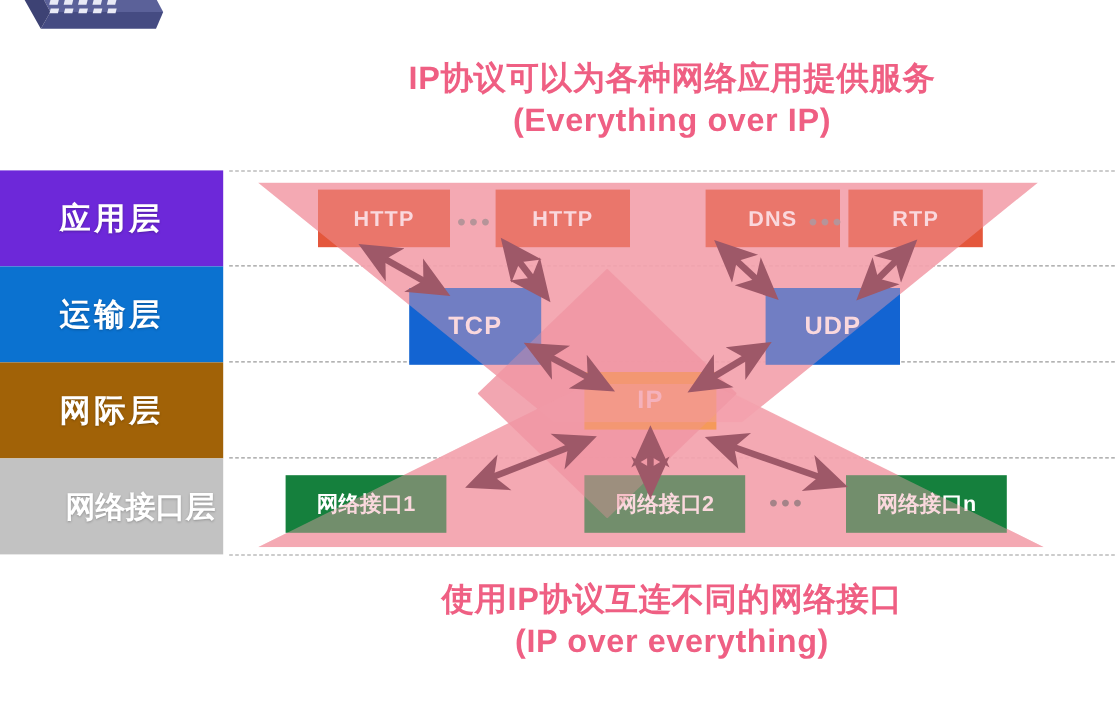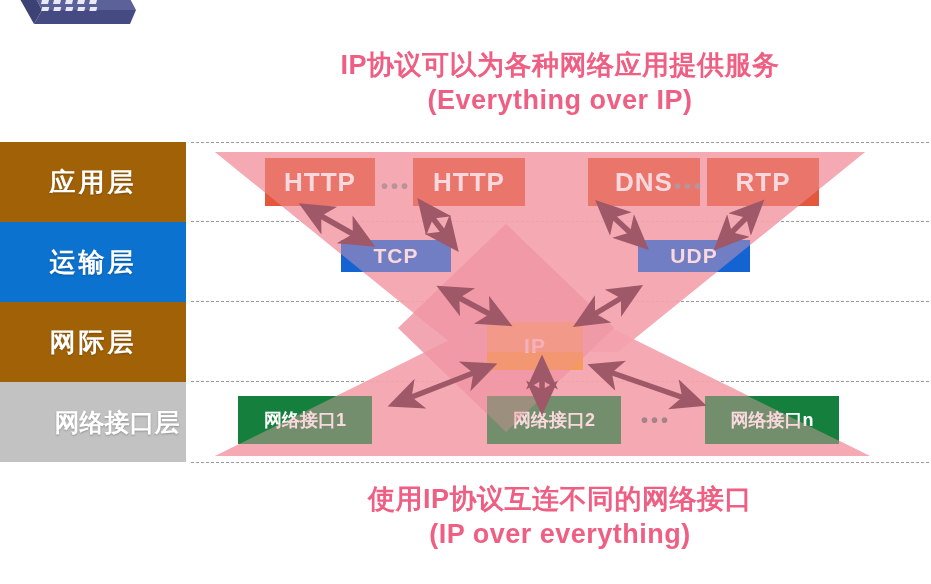--- a/index.html
+++ b/index.html
@@ -21,21 +21,21 @@
   .t-line1 { font-size: 27px; line-height: 34px; letter-spacing: .5px; }
   .t-line2 { font-size: 27px; line-height: 36px; letter-spacing: .5px; }
 
   
   .layer {
     position: absolute; left: 0; width: 186px; height: 80px;
     display: flex; align-items: center; justify-content: center;
     color: #ffffff; font-size: 26px; font-weight: bold; letter-spacing: 3px;
     text-shadow: 0 1px 2px rgba(0,0,0,.25);
   }
-  .layer-app  { top: 142px; background: #a16207; }
+  .layer-app  { top: 142px; background: #6d28d9; }
   .layer-tra  { top: 222px; background: #0b72d0; }
   .layer-net  { top: 302px; background: #a16207; }
   .layer-link { top: 382px; background: #c2c2c2; font-size: 25px; letter-spacing: 0px; padding-left: 48px; }
 
   
   .rule {
     position: absolute; left: 191px; width: 738px; height: 0;
     border-top: 1.6px dashed #9a9a9a;
   }
 
@@ -58,32 +58,32 @@
     background: #ef93a0;
     clip-path: polygon(50% 0%, 100% 50%, 50% 100%, 0% 50%);
     opacity: .72;
   }
 
   
   .box {
     position: absolute; display: flex; align-items: center; justify-content: center;
     color: #fff; font-weight: bold; letter-spacing: 1px;
   }
-  .box-app { top: 158px; height: 48px; background: #e4573c; font-size: 26px; }
+  .box-app { top: 158px; height: 48px; background: #e4573c; font-size: 18px; }
   .b-http { left: 265px; width: 110px; }
   .b-smtp { left: 413px; width: 112px; }
   .b-dns  { left: 588px; width: 112px; }
   .b-rtp  { left: 707px; width: 112px; }
 
-  .box-tra { top: 240px; height: 32px; background: #1364d2; font-size: 21px; }
+  .box-tra { top: 240px; height: 64px; background: #1364d2; font-size: 21px; }
   .b-tcp { left: 341px; width: 110px; }
   .b-udp { left: 628px; width: 112px; margin-left: 10px; }
 
   .box-ip {
-    left: 487px; top: 322px; width: 96px; height: 48px;
+    left: 487px; top: 310px; width: 110px; height: 48px;
     background: #f7941e; font-size: 21px;
   }
 
   .box-link {
     top: 396px; height: 48px; background: #15803d; font-size: 18px; letter-spacing: 0;
   }
   .b-nif1 { left: 238px; width: 134px; }
   .b-nif2 { left: 487px; width: 134px; }
   .b-nifn { left: 705px; width: 134px; }
 

